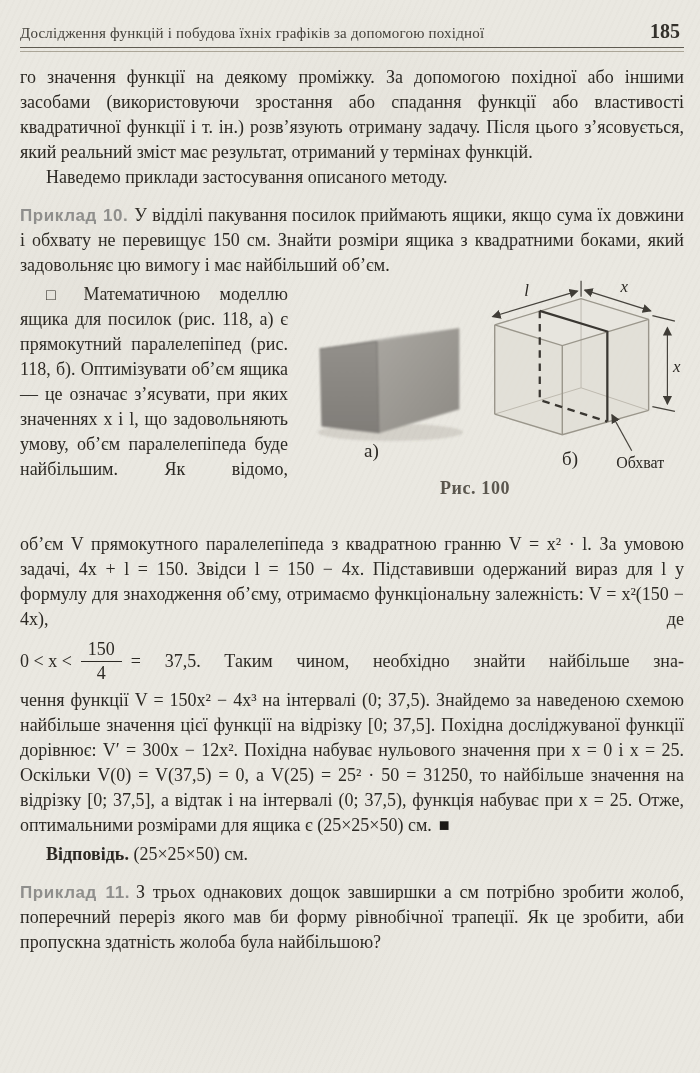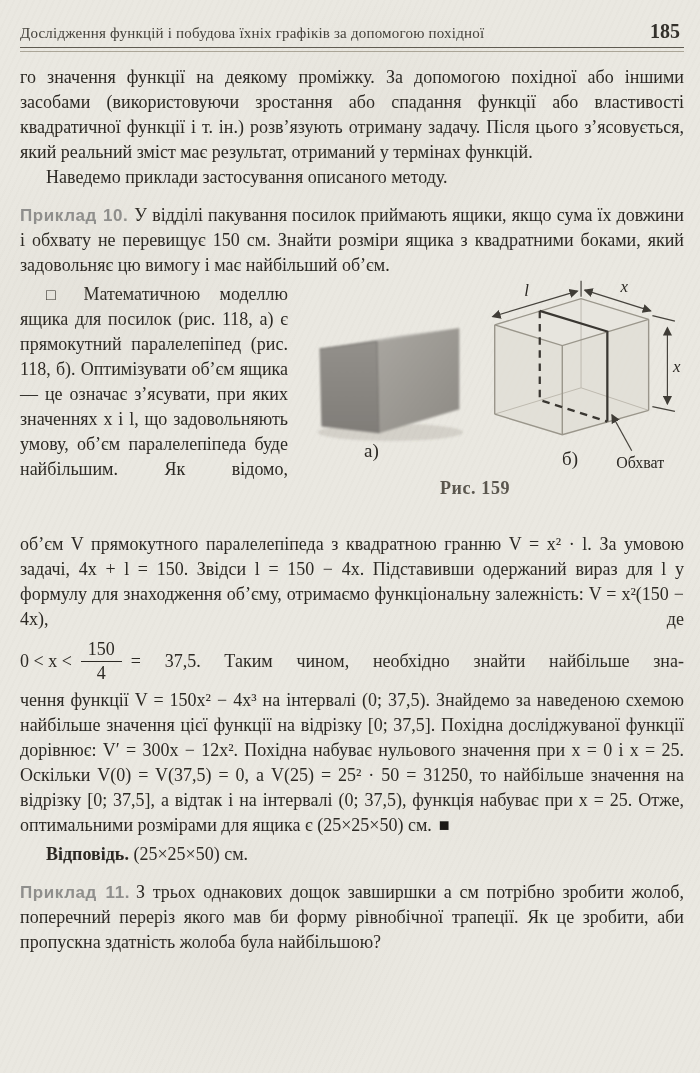--- a/index.html
+++ b/index.html
@@ -157,21 +157,21 @@
             <line x1="168" y1="184" x2="147" y2="146" marker-end="url(#ah)"></line>
           </g>
           <text class="dim-label" x="56" y="19" text-anchor="middle">l</text>
           <text class="dim-label" x="160" y="15" text-anchor="middle">x</text>
           <text class="dim-label" x="212" y="100" text-anchor="start">x</text>
           <text class="girth-text" x="177" y="202" text-anchor="middle">Обхват</text>
         </svg>
 
         <span class="sub-label sub-a">а)</span>
         <span class="sub-label sub-b">б)</span>
-        <div class="fig-caption">Рис. 159</div>
+        <div class="fig-caption">Рис. 100</div>
       </div>
     </div>
 
     <p style="text-align-last:justify;">об’єм V прямокутного паралелепіпеда з квадратною гранню V = x² · l. За умовою задачі, 4x + l = 150. Звідси l = 150 − 4x. Підста­вивши одержаний вираз для l у формулу для знаходження об’єму, отримаємо функціональну залежність: V = x²(150 − 4x), де</p>
 
     <div class="ineq">
       <span class="ineq-prefix">0 &lt; x &lt;</span>
       <span class="frac">
         <span class="frac-num">150</span>
         <span class="frac-den">4</span>

